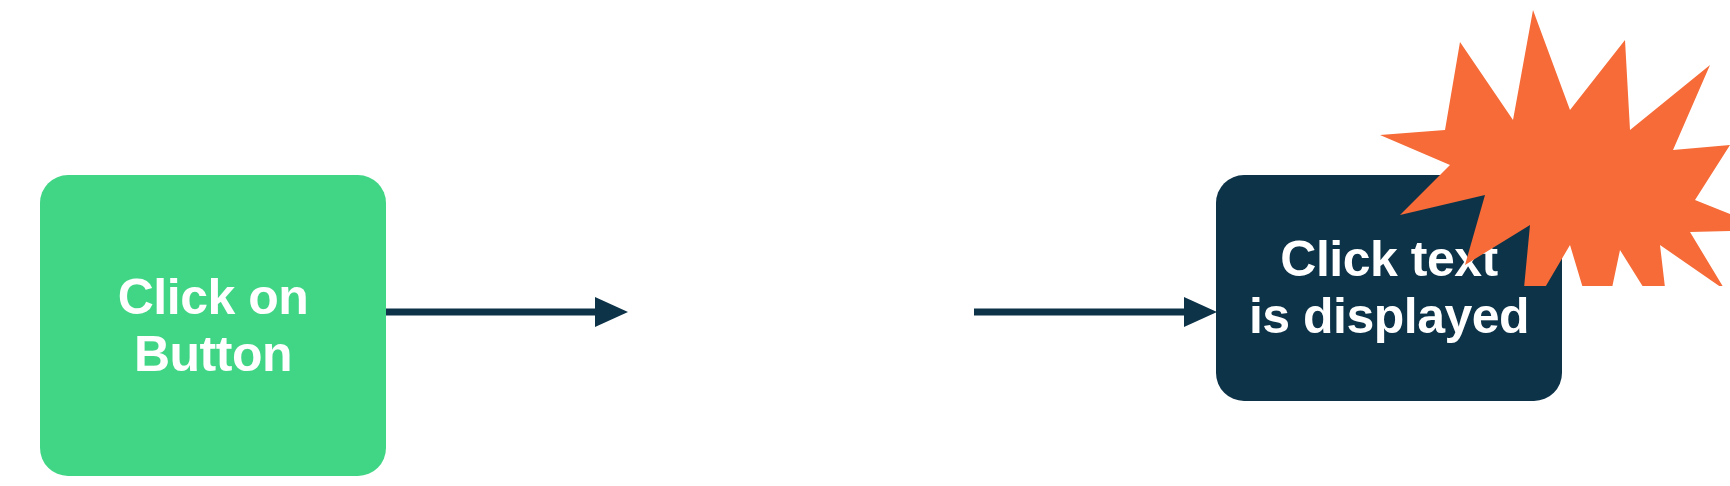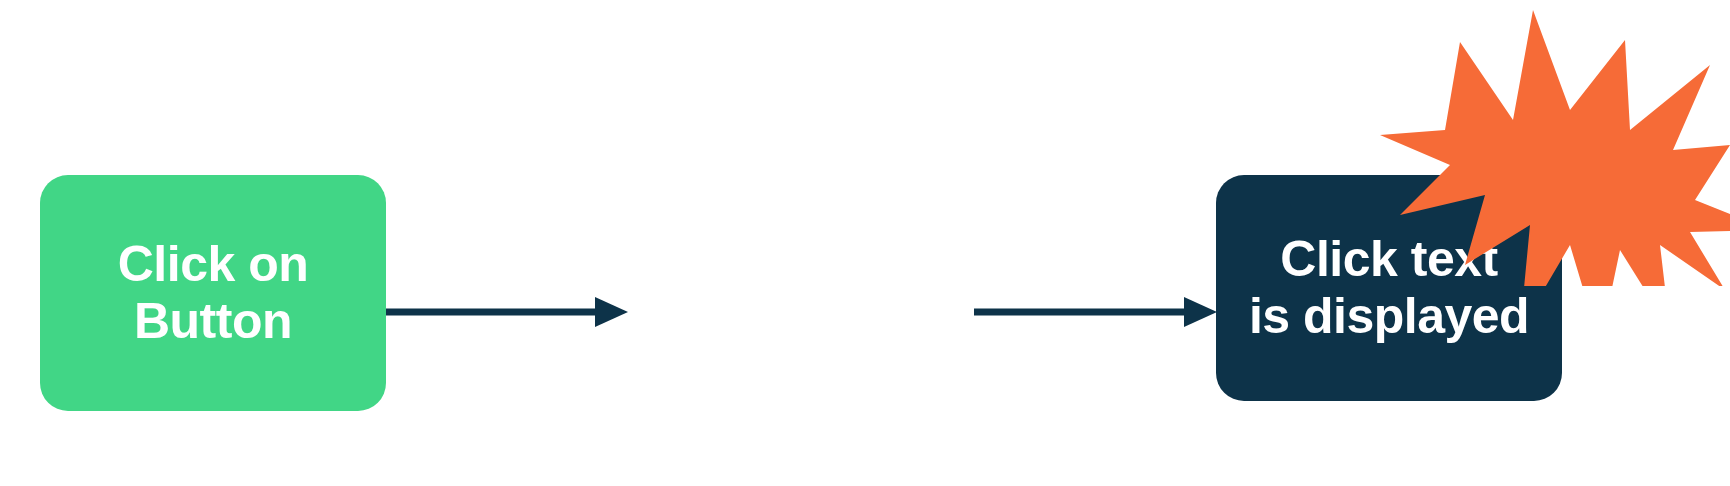--- a/index.html
+++ b/index.html
@@ -31,21 +31,21 @@
     font-size: 50px;
     line-height: 1.14;
     letter-spacing: -0.5px;
     white-space: pre-line;
     padding: 0 14px;
   }
   #node-click {
     left: 40px;
     top: 175px;
     width: 346px;
-    height: 236px;
+    height: 301px;
     background: #41d686;
   }
   #node-wait {
     left: 628px;
     top: 173px;
     width: 346px;
     height: 228px;
     background: #4182f5;
   }
   #node-assert {

